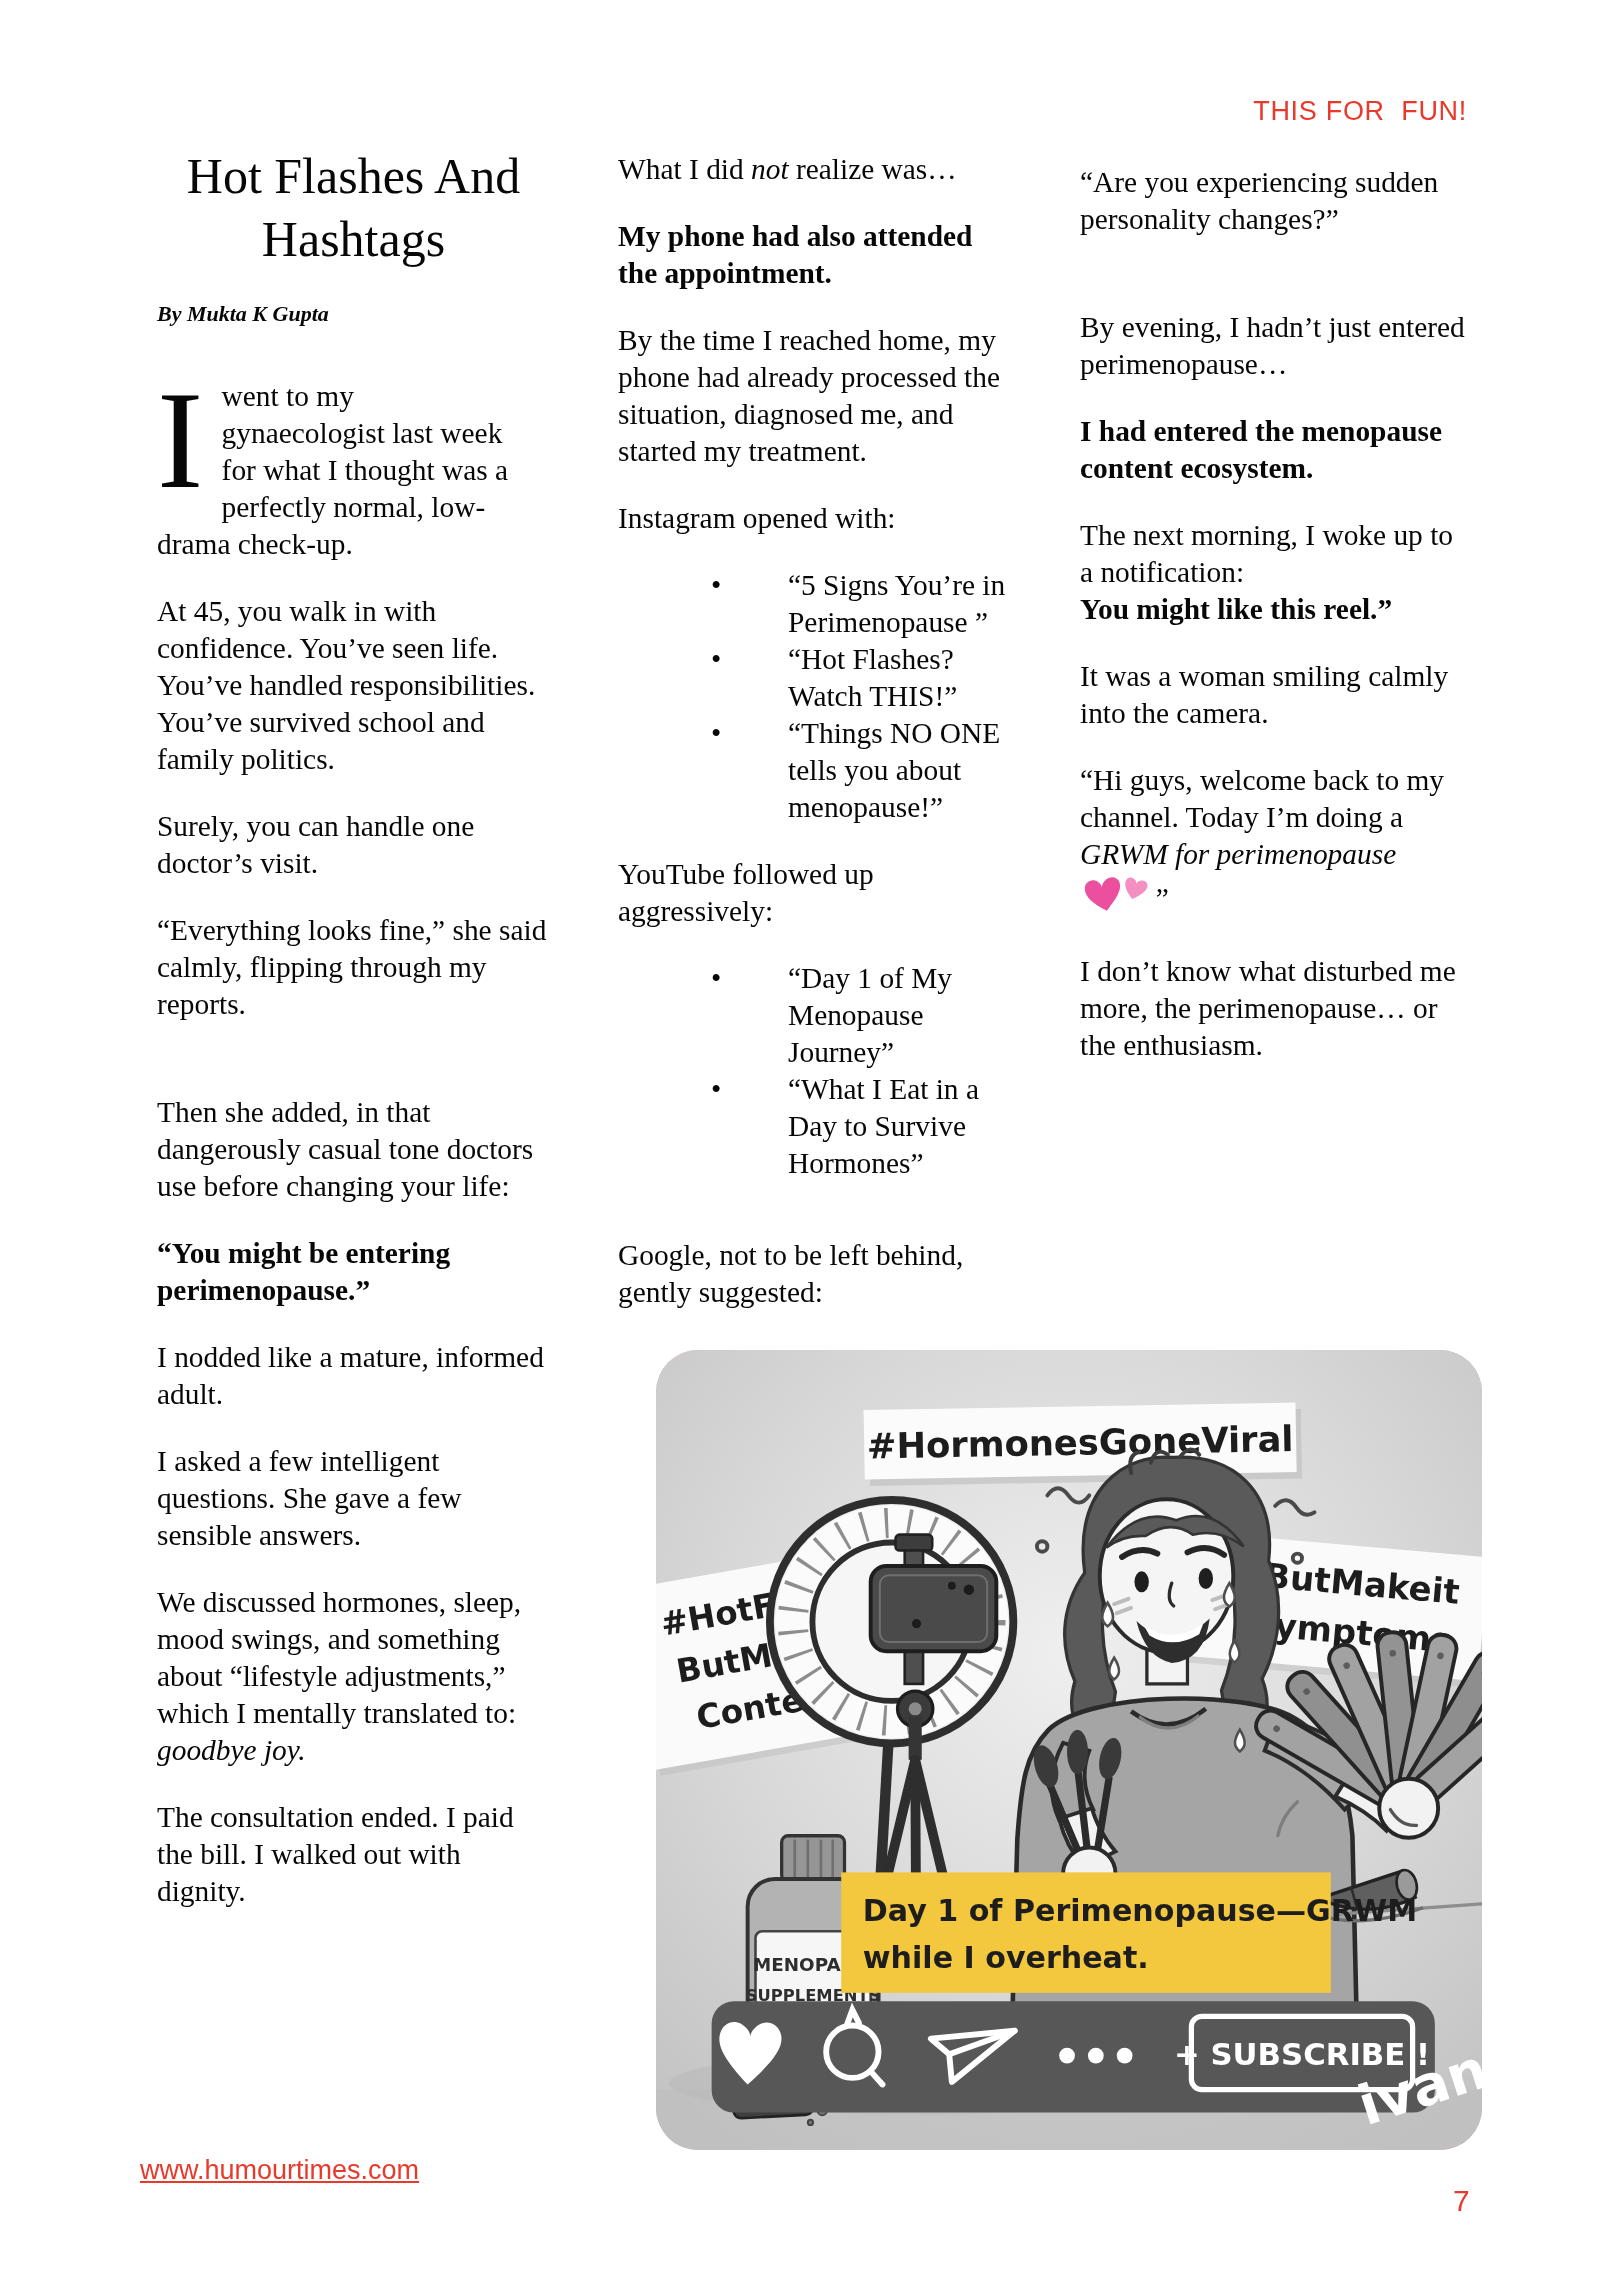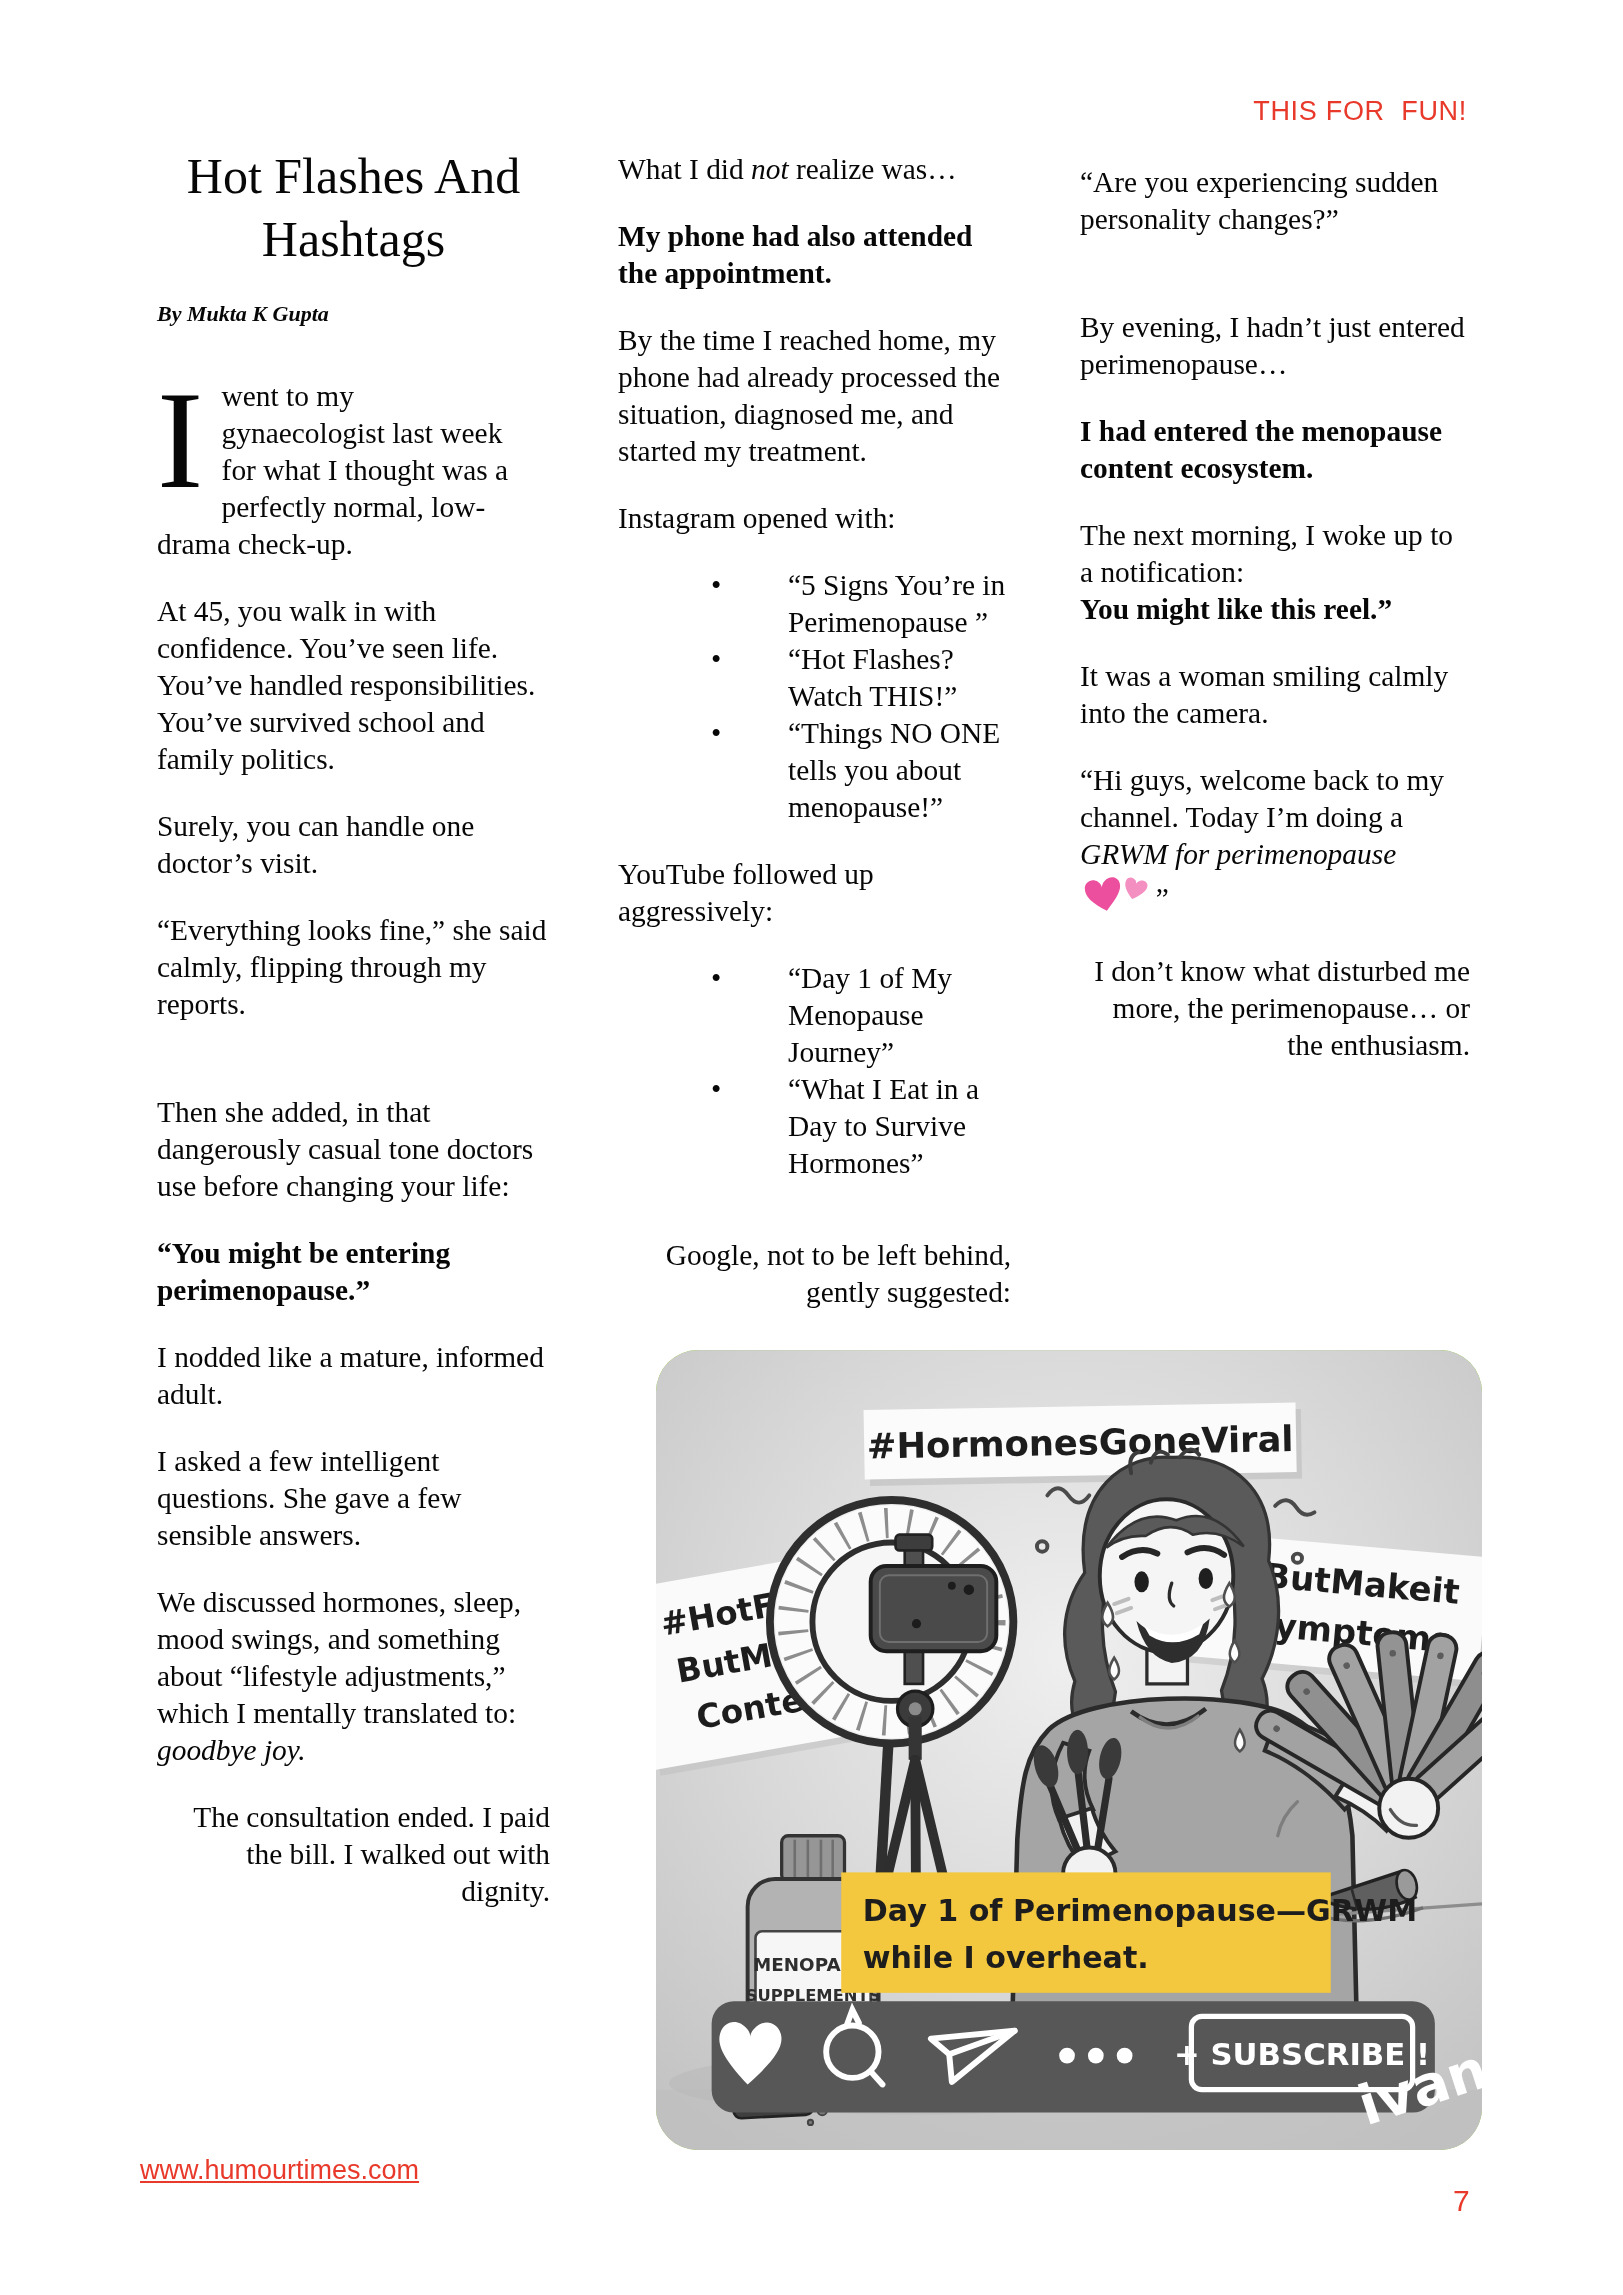--- a/index.html
+++ b/index.html
@@ -12,21 +12,21 @@
     font-family:"Liberation Sans",sans-serif;font-size:27px;letter-spacing:0.7px;
     color:#e8392a;white-space:pre;
   }
   .col{position:absolute;width:393px;font-size:29.4px;line-height:37px;}
   #col1{left:157px;top:145px;}
   #col2{left:618px;top:151px;}
   #col3{left:1080px;top:164px;width:390px;}
   .title{font-size:50px;line-height:63px;text-align:center;margin:0 0 6.5px 0;font-weight:400;}
   .byline{text-align:left;font-weight:bold;font-style:italic;font-size:22px;margin:23.6px 0 46px 0;}
   p{margin:0 0 30px 0;}
-  p.last{margin-bottom:0;text-align:right;}
+  p.last{margin-bottom:0;}
   .gap-lg{margin-top:71px;}
   .gap-md{margin-top:55px;}
   .dropcap{
     float:left;font-size:139px;line-height:107px;padding:9.2px 18.3px 0 0;font-weight:400;
   }
   .b{font-weight:bold;}
   .i{font-style:italic;}
   .blist{margin:0 0 30px 0;padding:0;list-style:none;}
   .blist li{display:flex;margin:0;}
   .blist .bdot{flex:none;width:77px;margin-left:93px;}
@@ -36,21 +36,21 @@
     position:absolute;left:140px;top:2155px;
     font-family:"Liberation Sans",sans-serif;font-size:27px;color:#e8392a;
     text-decoration:underline;cursor:pointer;
   }
   .page-num{
     position:absolute;left:1453px;top:2184px;
     font-family:"Liberation Sans",sans-serif;font-size:30px;color:#e8392a;
   }
   .cartoon{
     position:absolute;left:656px;top:1350px;width:826px;height:800px;
-    border-radius:42px;overflow:hidden;background:#84cc16;
+    border-radius:42px;overflow:hidden;background:#f9a8d4;
   }
   .cartoon svg{display:block;}
   .ht{font-family:"DejaVu Sans",sans-serif;font-weight:bold;fill:#1d1d1d;}
   .handwhite{font-family:"DejaVu Sans",sans-serif;font-weight:bold;fill:#ffffff;}
   .labeltxt{font-family:"DejaVu Sans",sans-serif;font-weight:bold;fill:#2e2e2e;}
 </style>
 </head>
 <body>
 
 <div class="page-tag">THIS FOR  FUN!</div>

